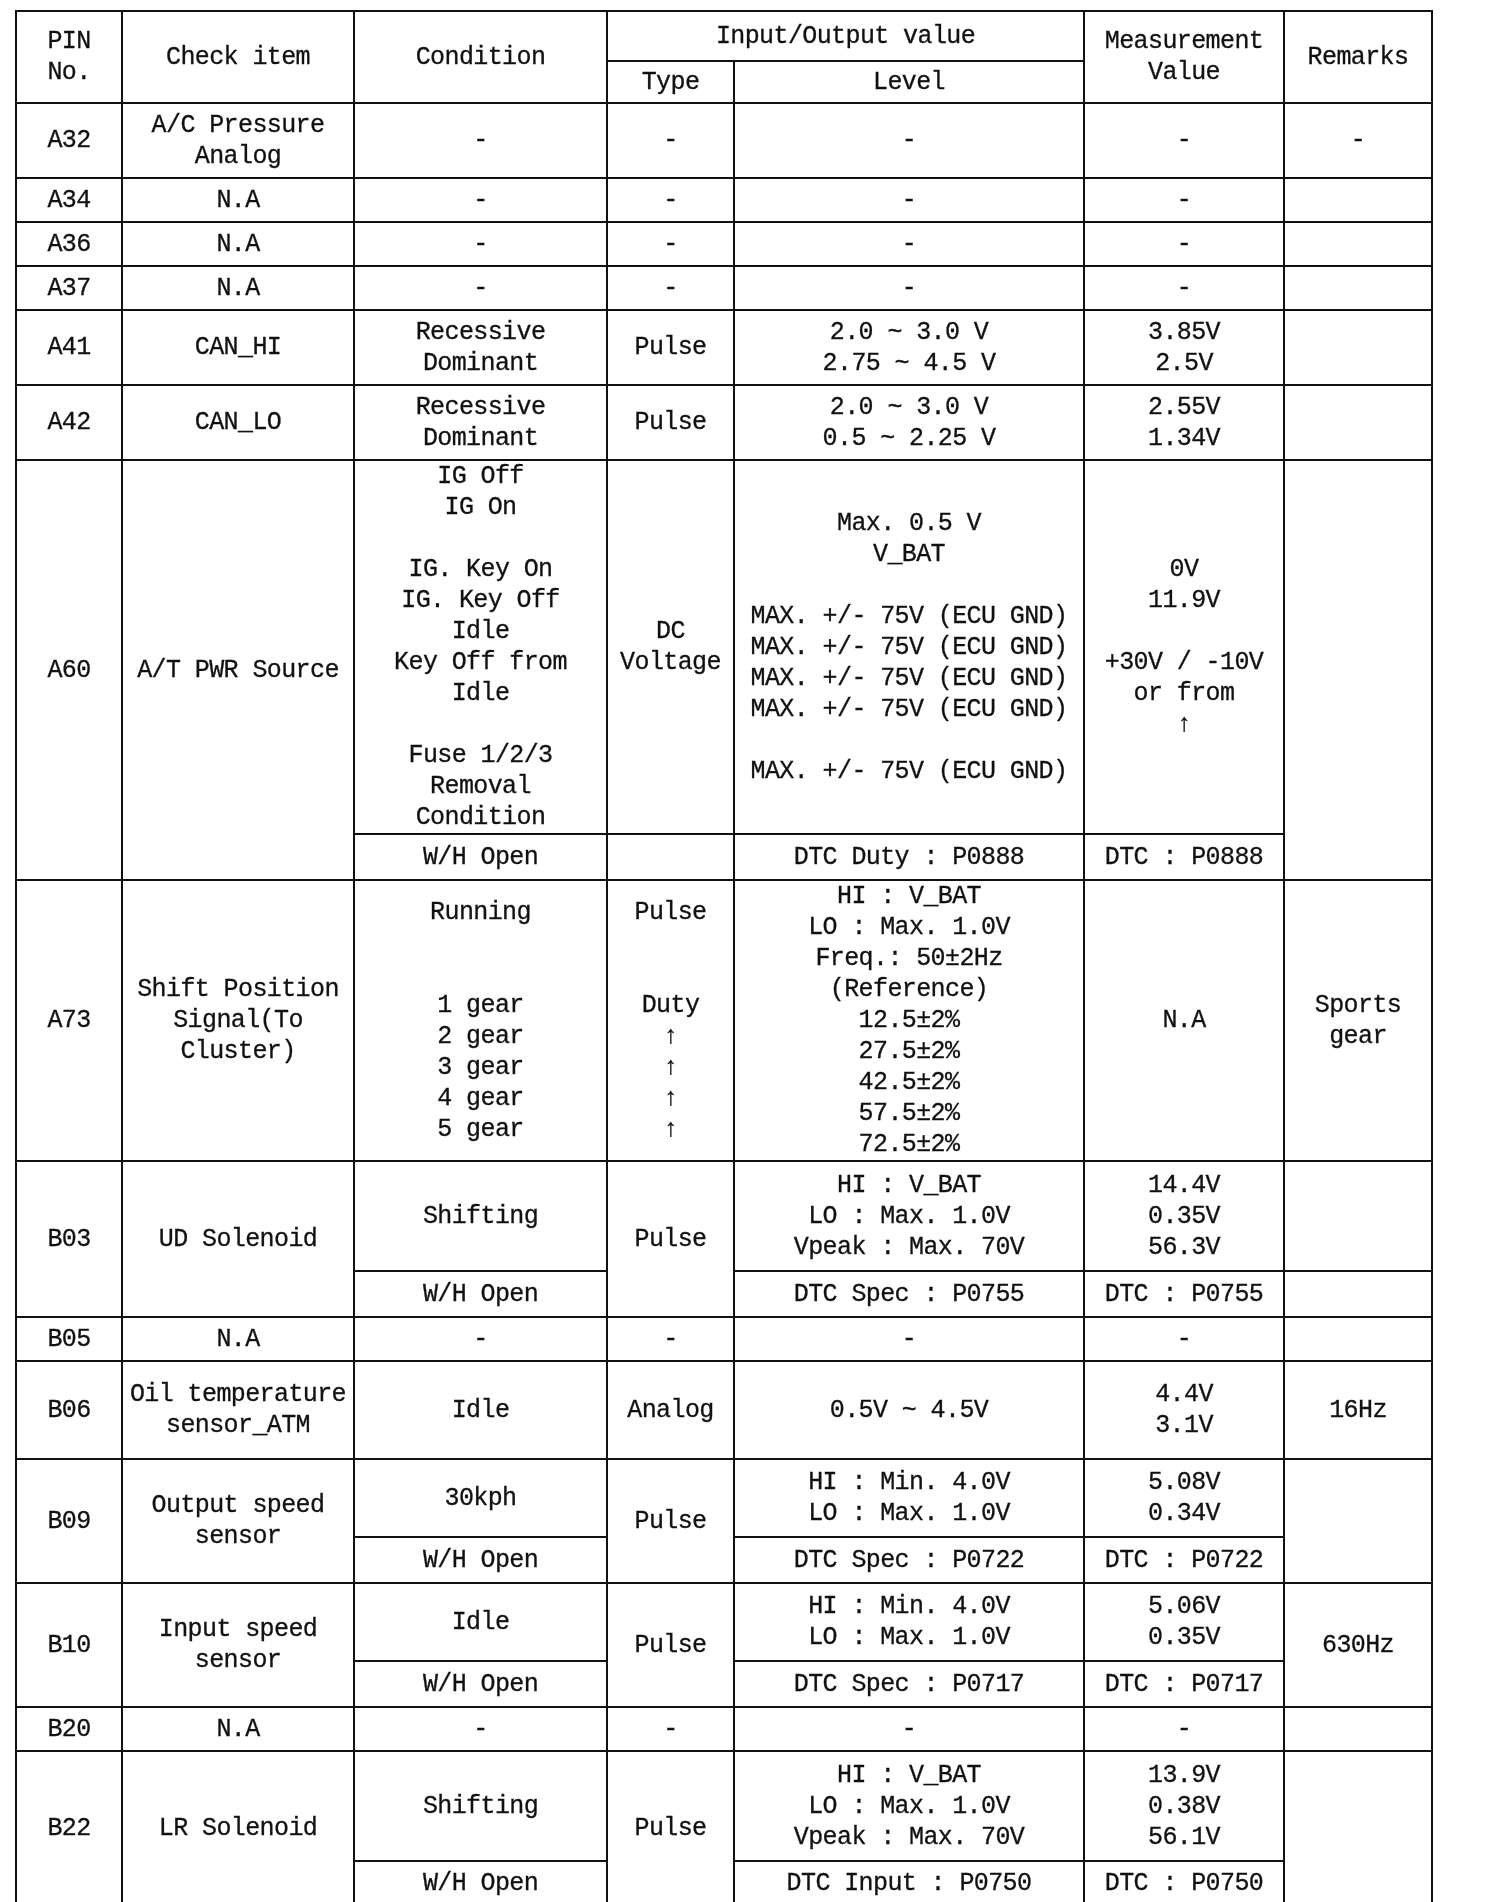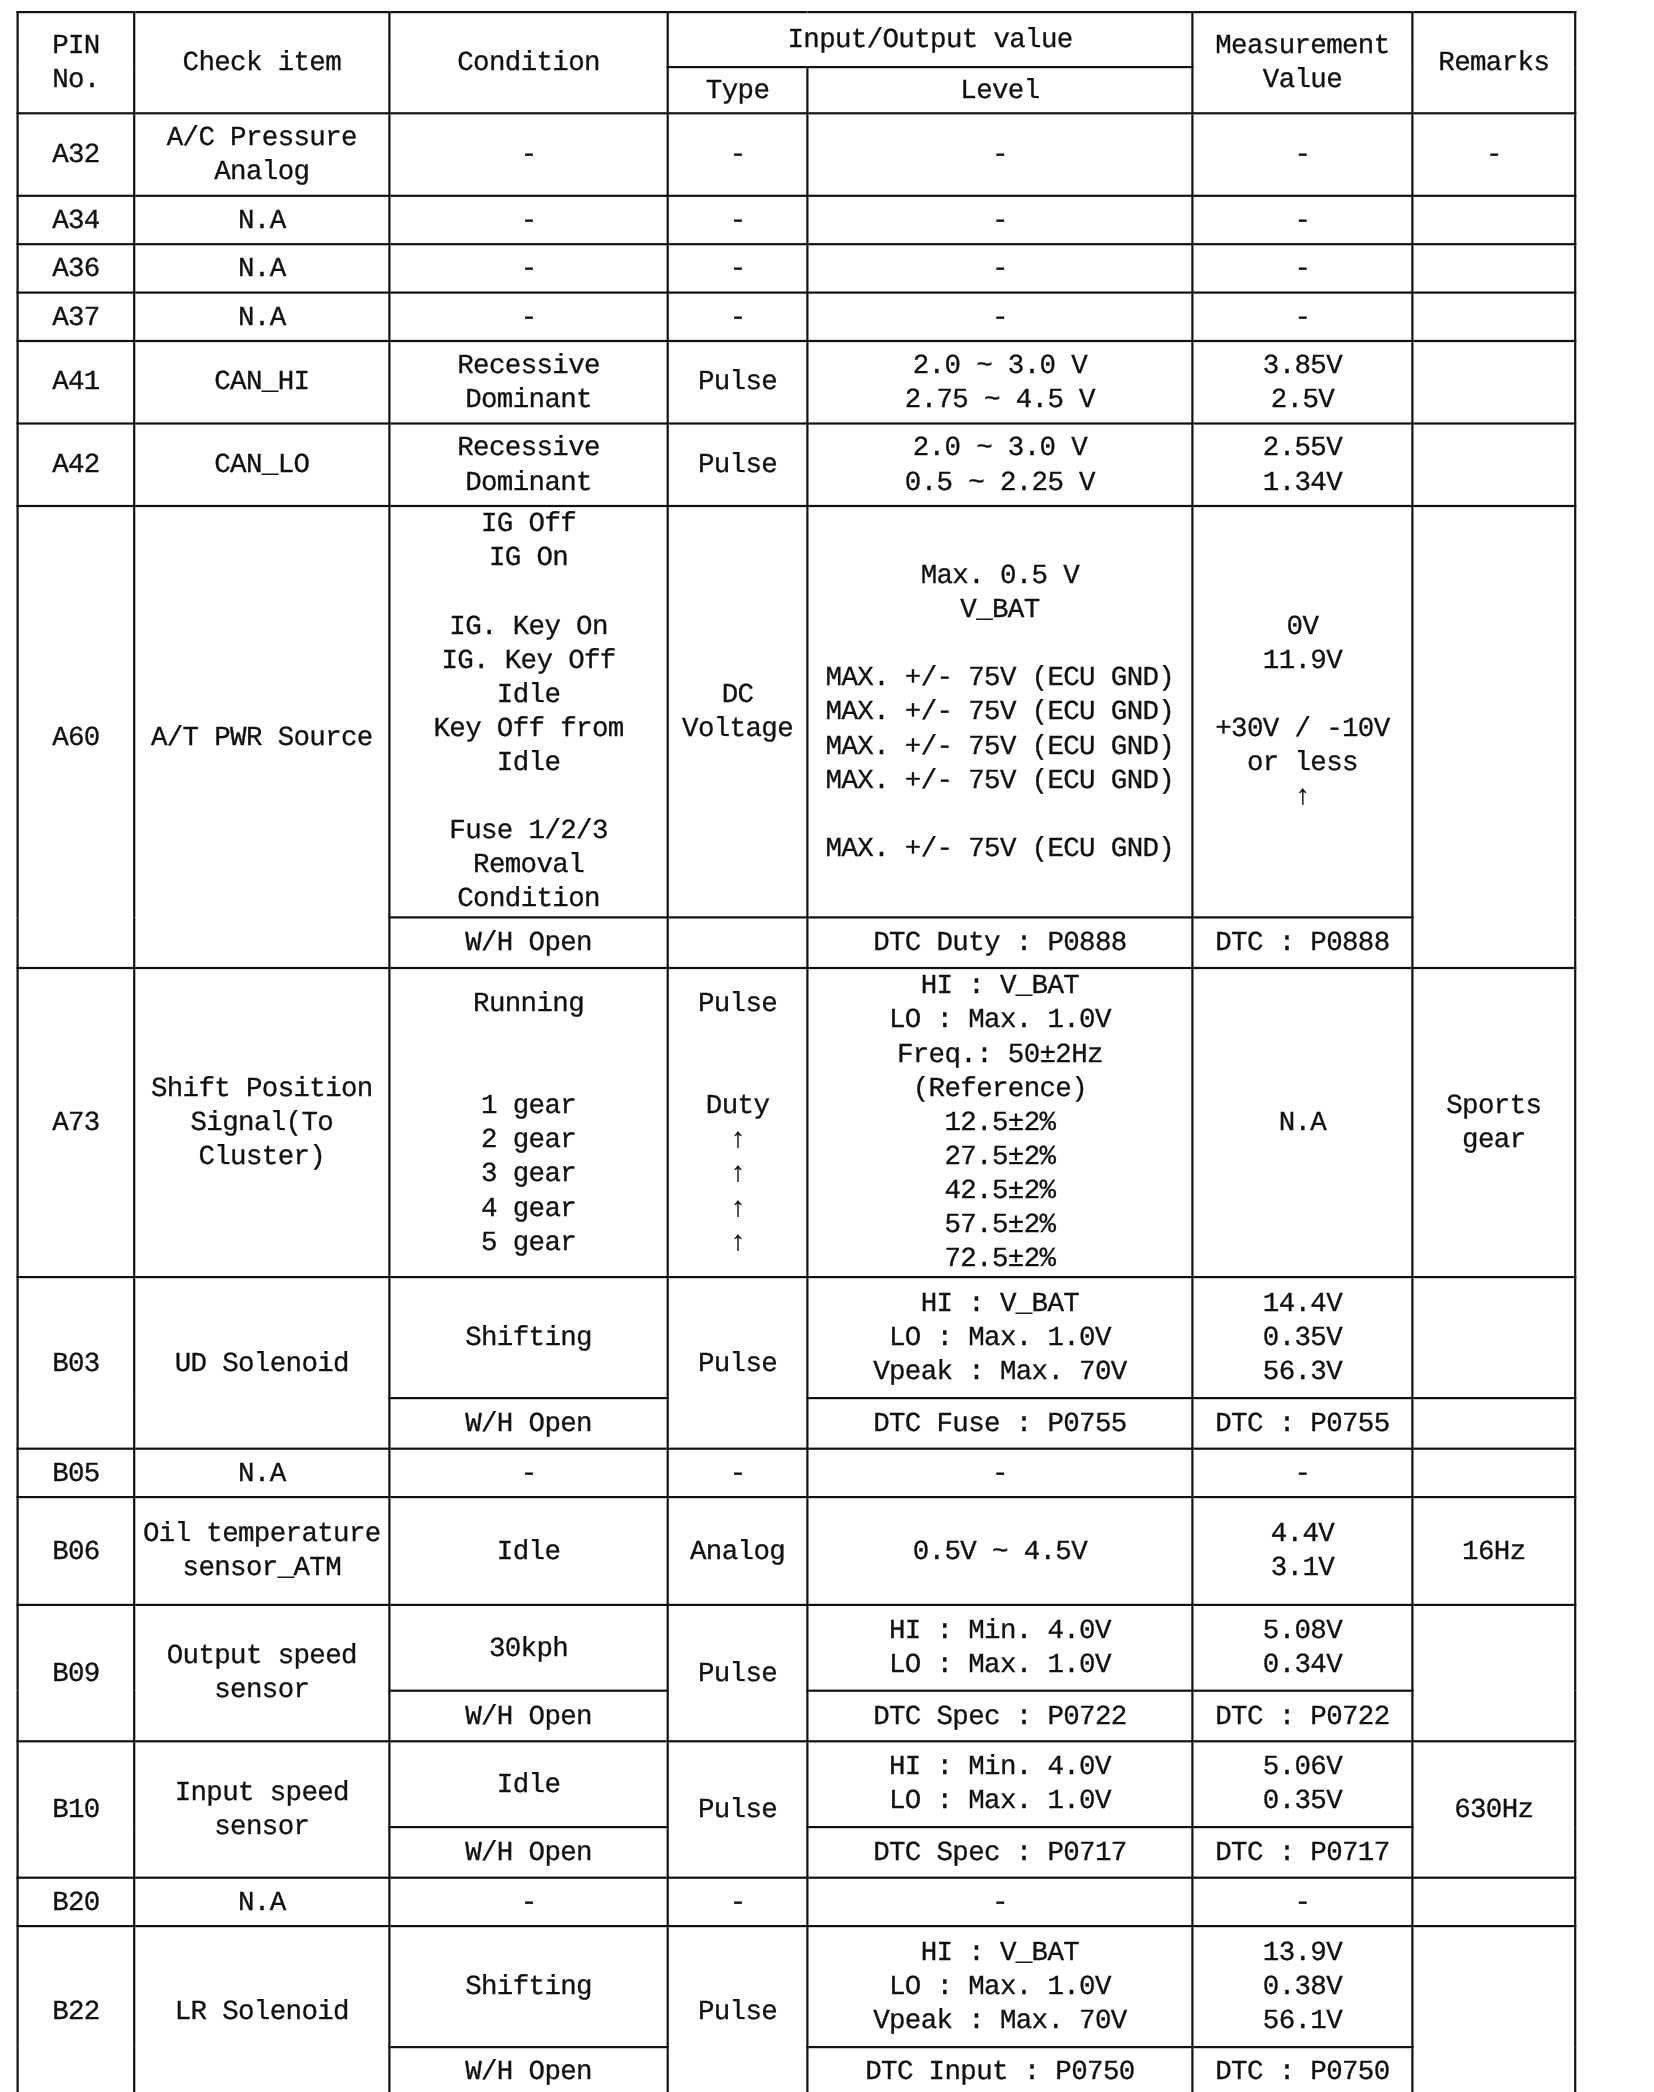--- a/index.html
+++ b/index.html
@@ -148,21 +148,21 @@
 MAX. +/- 75V (ECU GND)
 MAX. +/- 75V (ECU GND)
 MAX. +/- 75V (ECU GND)
 MAX. +/- 75V (ECU GND)
 
 MAX. +/- 75V (ECU GND)</td>
       <td>0V
 11.9V
 
 +30V / -10V
-or less
+or from
 ↑</td>
       <td rowspan="2"></td>
     </tr>
     <tr style="height:46px">
       <td>W/H Open</td>
       <td></td>
       <td>DTC Duty :  P0888</td>
       <td>DTC : P0888</td>
     </tr>
 
@@ -208,21 +208,21 @@
       <td>HI : V_BAT
 LO : Max.  1.0V
 Vpeak :  Max.  70V</td>
       <td>14.4V
 0.35V
 56.3V</td>
       <td></td>
     </tr>
     <tr style="height:46px">
       <td>W/H Open</td>
-      <td>DTC Fuse :  P0755</td>
+      <td>DTC Spec :  P0755</td>
       <td>DTC : P0755</td>
       <td></td>
     </tr>
 
     <tr class="r-small">
       <td>B05</td>
       <td>N.A</td>
       <td>-</td>
       <td>-</td>
       <td>-</td>

